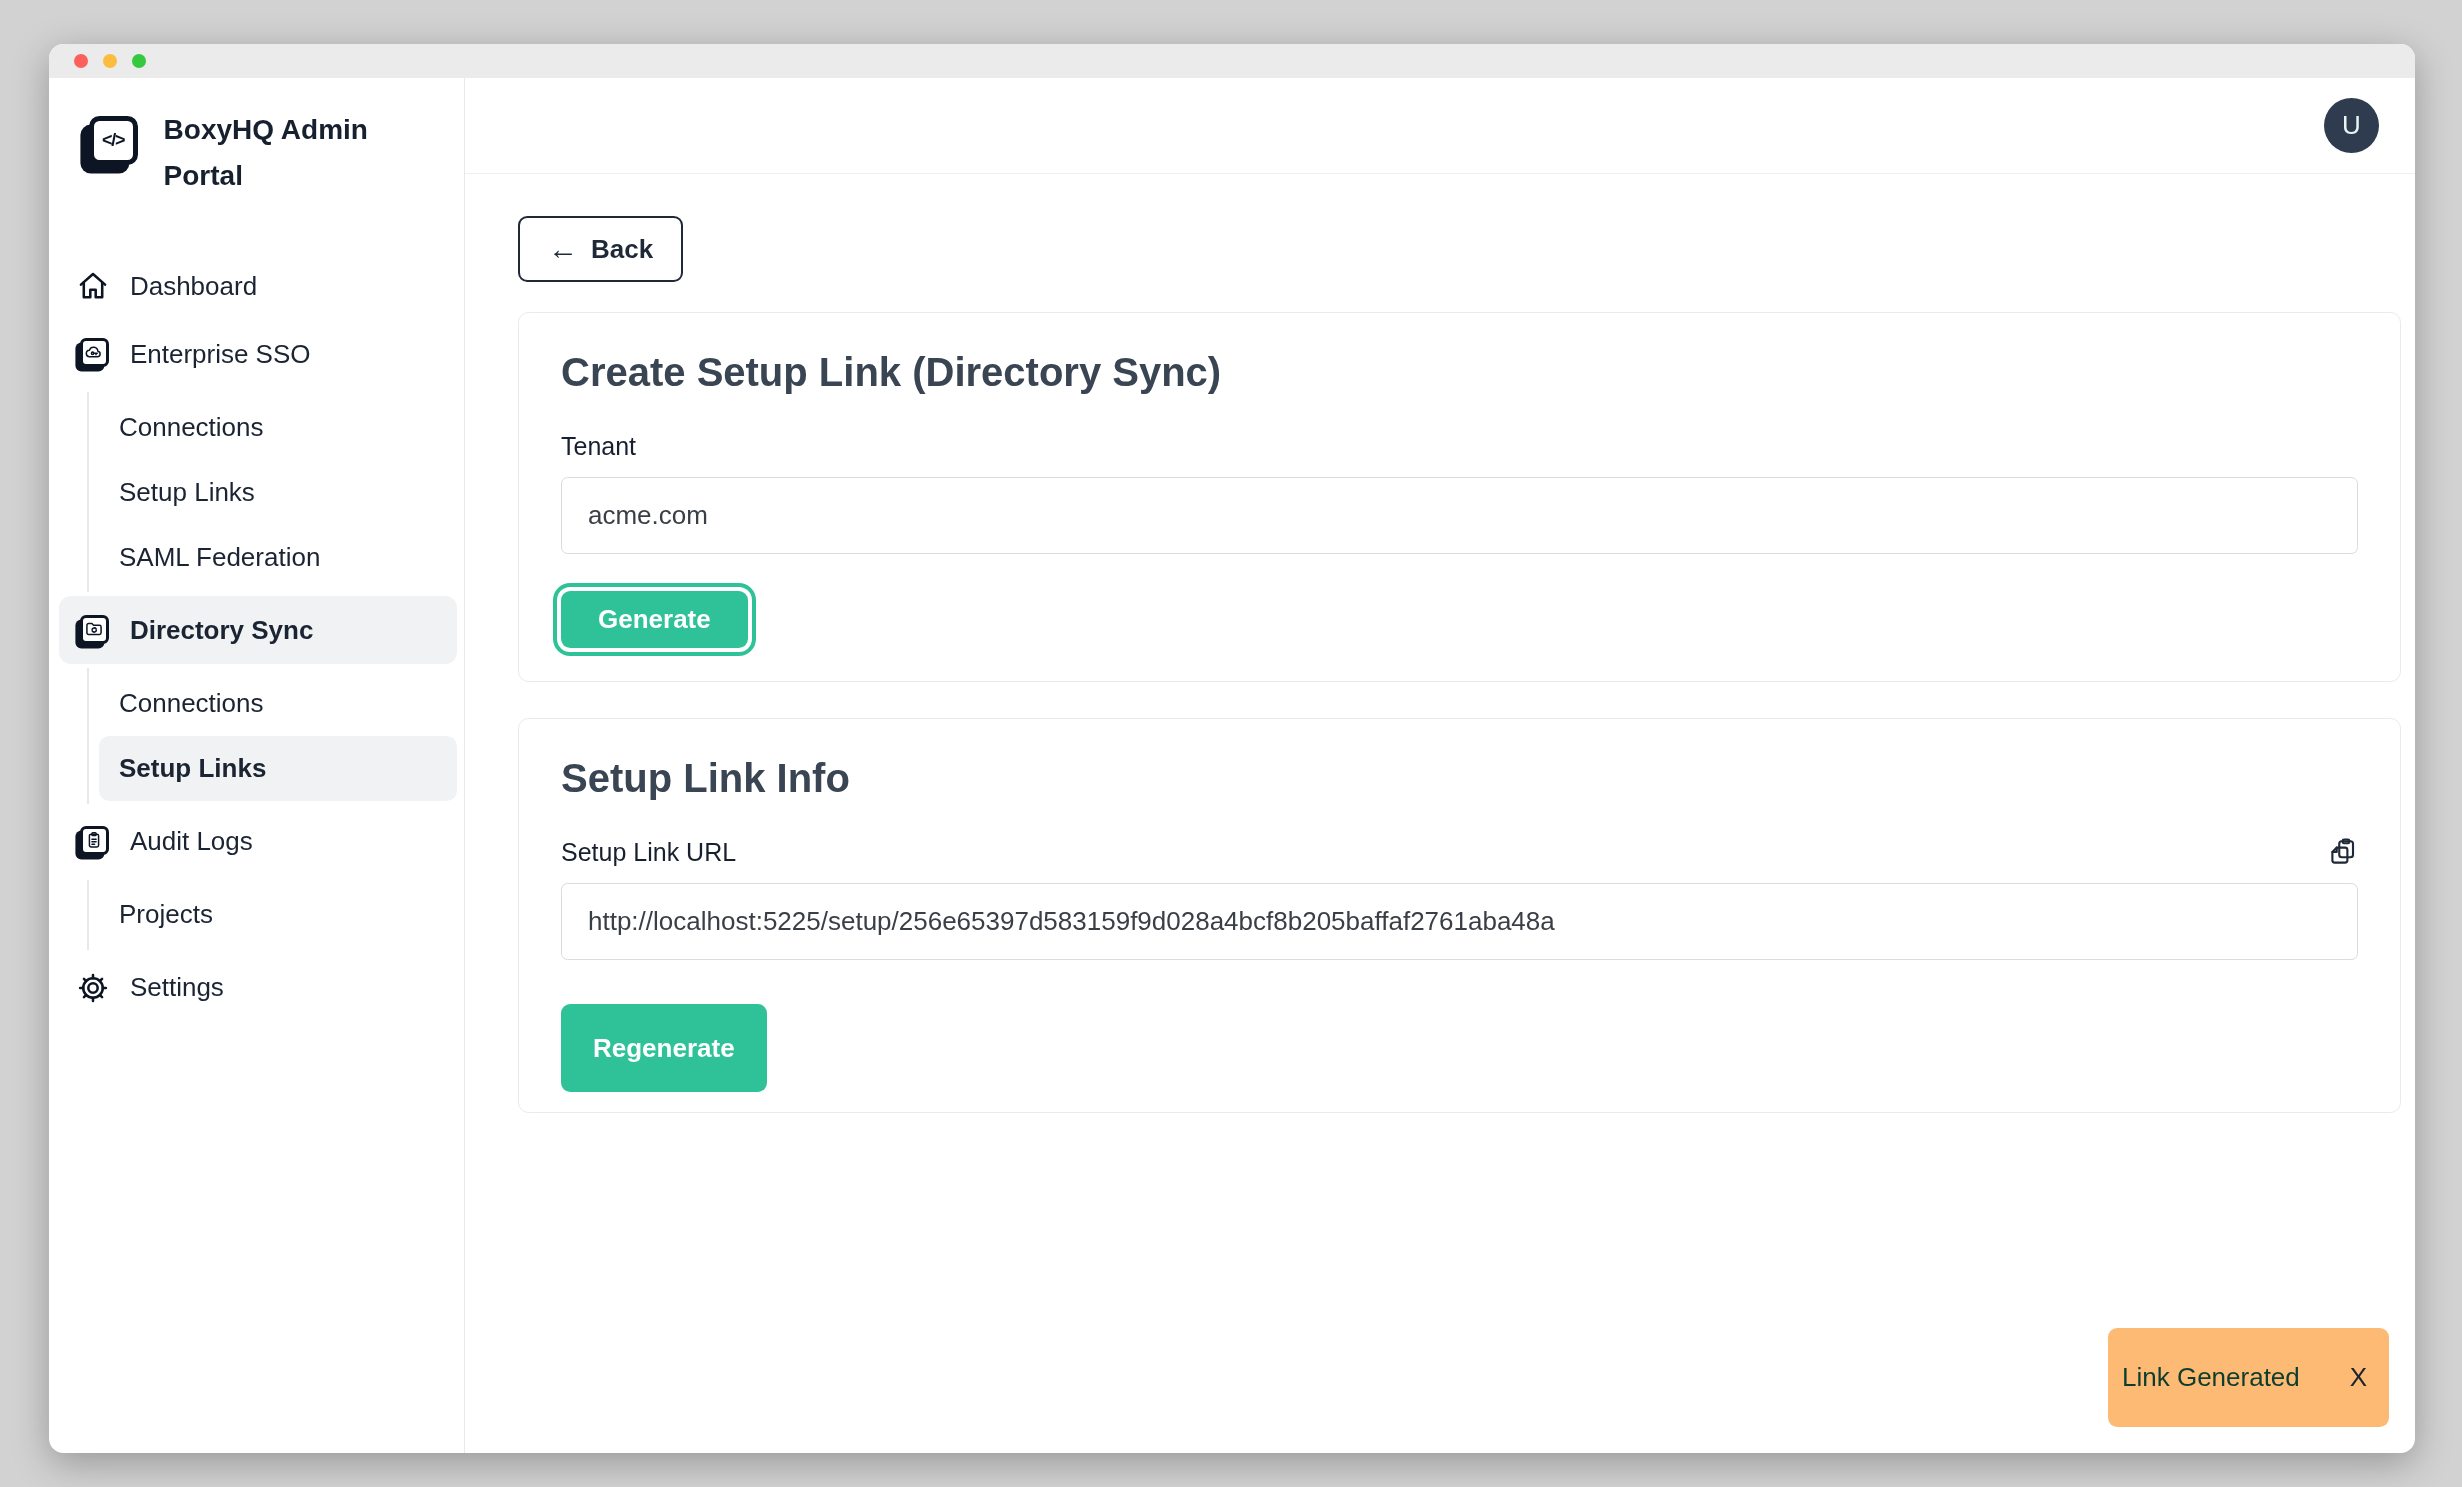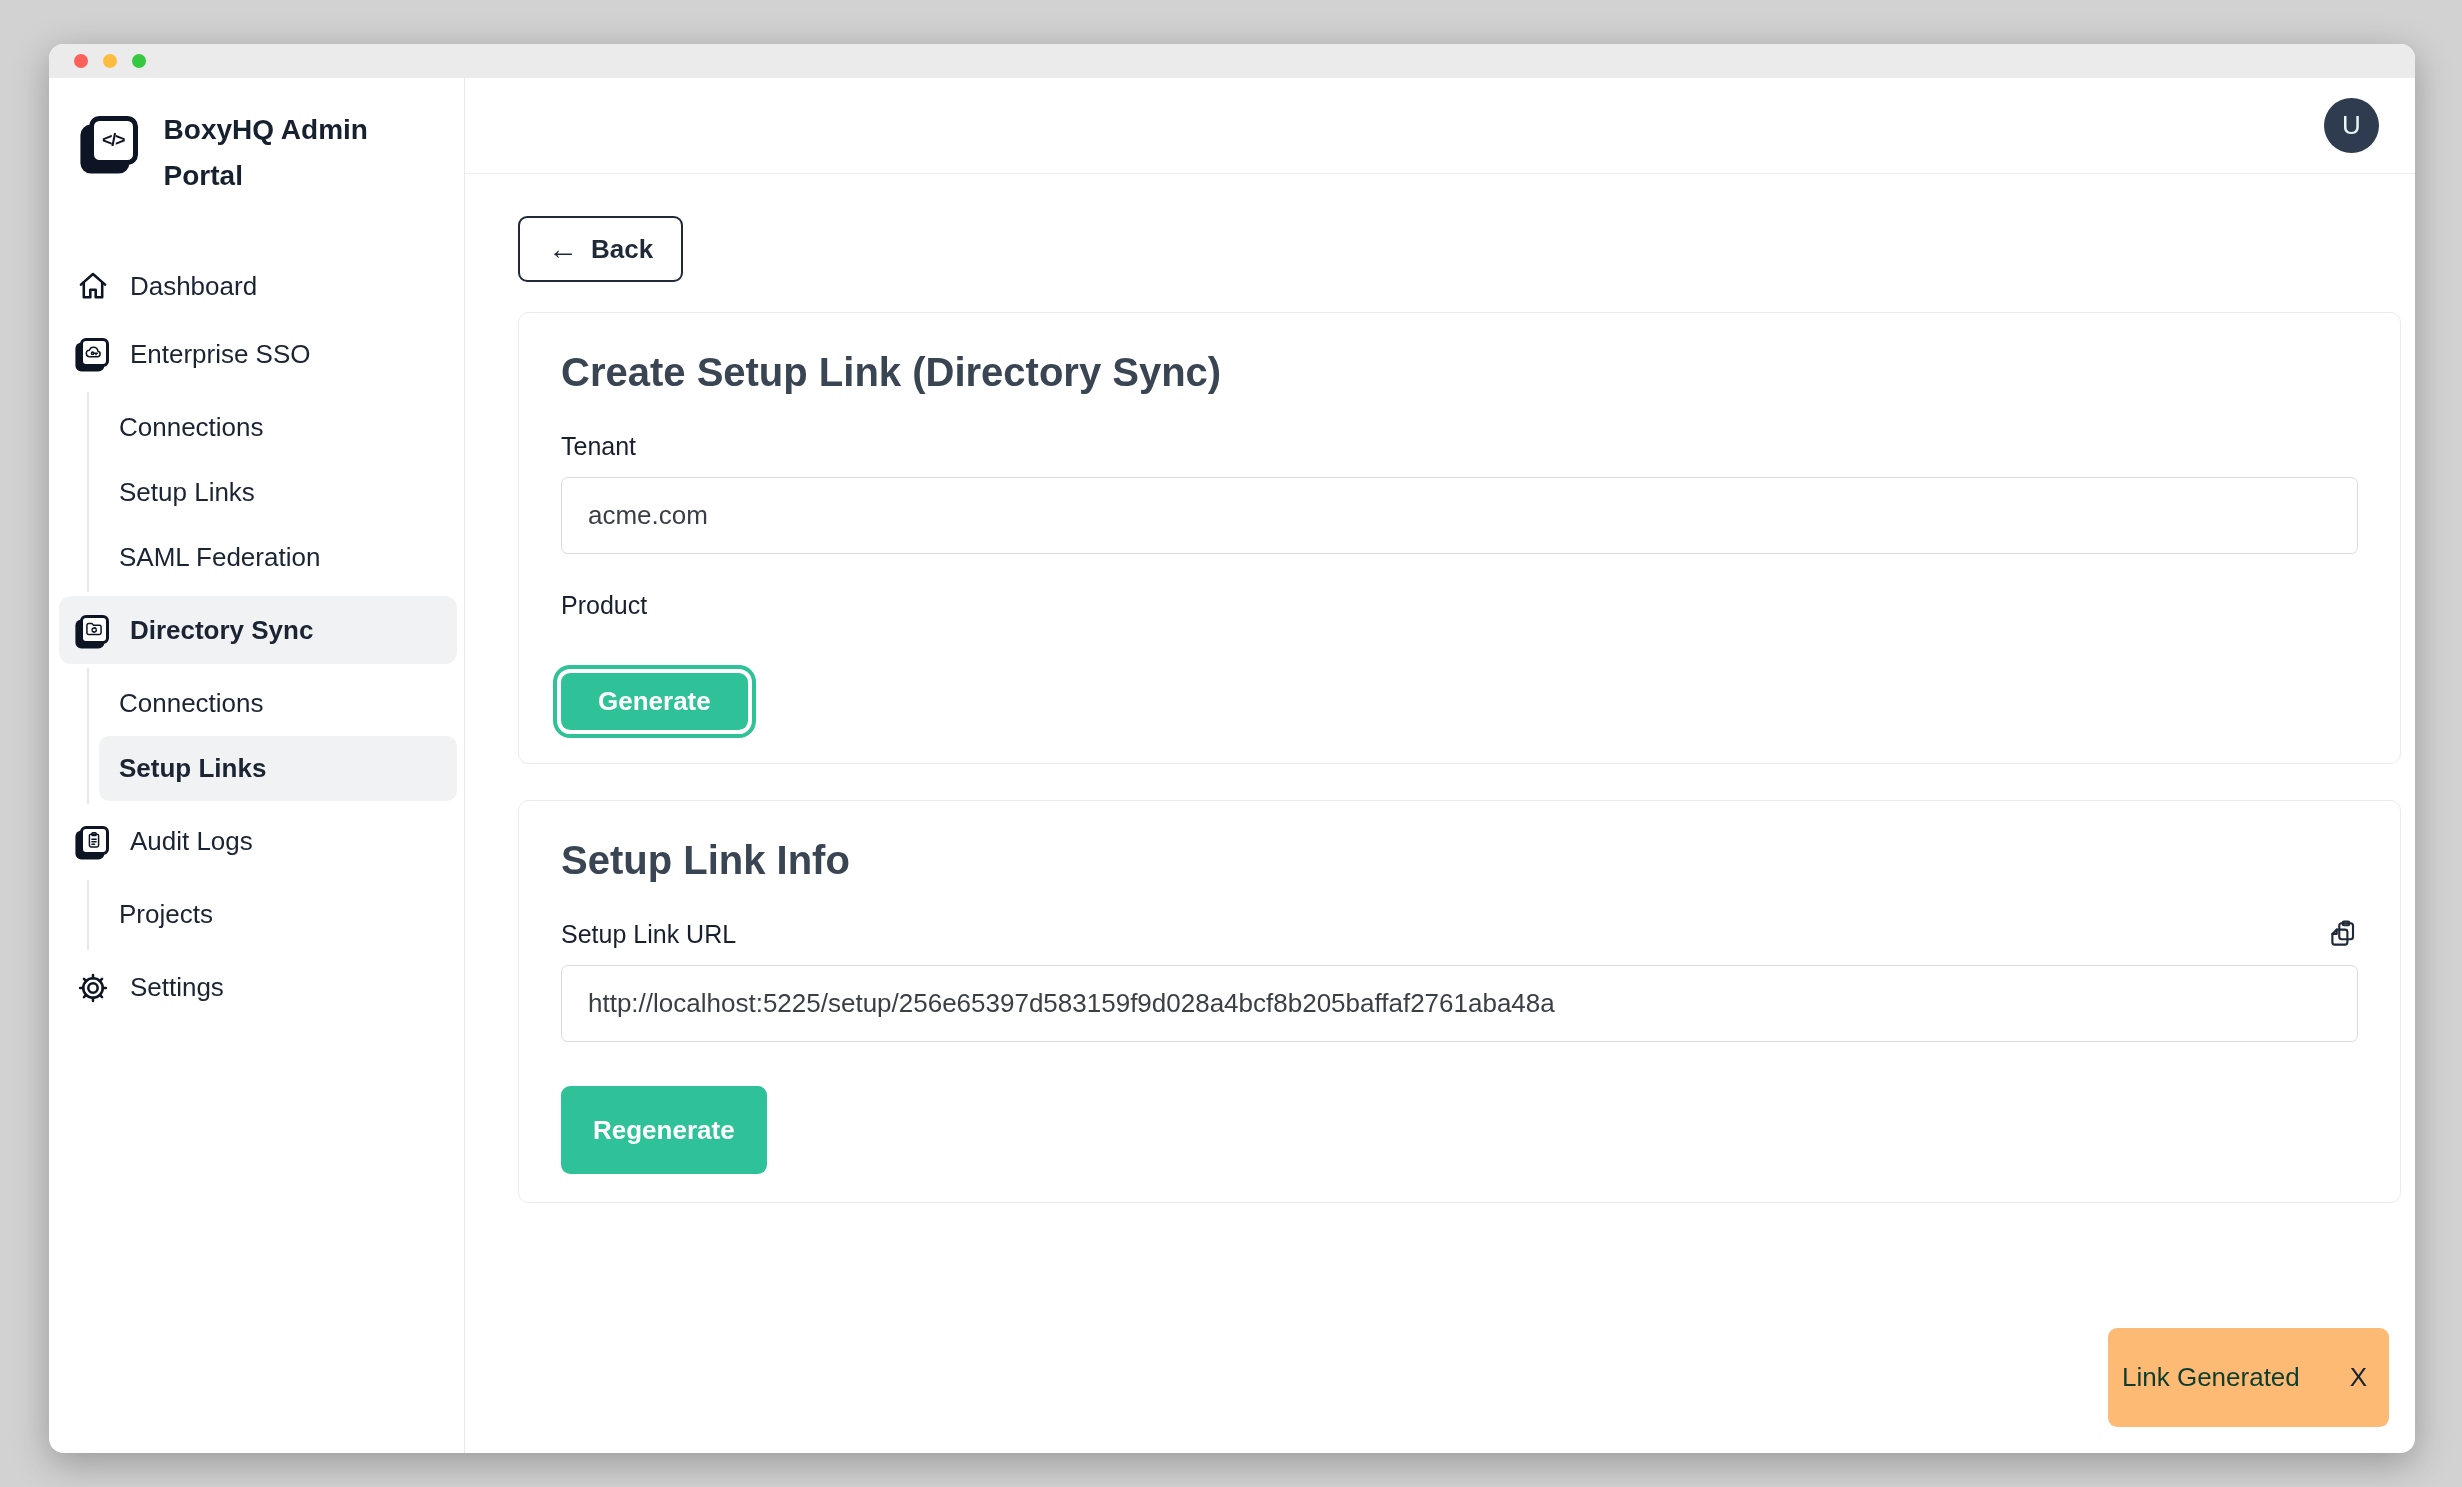--- a/index.html
+++ b/index.html
@@ -93,21 +93,21 @@
     font-size:26px; font-weight:600; color:#1f2937;
     font-family:inherit; cursor:pointer;
   }
   .back-arrow { font-size:30px; line-height:1; }
 
   .card {
     border:1.3px solid #e9eaec; border-radius:10.5px; background:#fff;
     padding:37px 42px 33px;
   }
   .card-create { margin-top:30px; }
-  .card-info { margin-top:36px; padding-bottom:28px; }
+  .card-info { margin-top:36px; padding-bottom:20px; }
   .card-title { font-size:40px; font-weight:700; color:#3a4553; }
 
   .field-label { font-size:25px; font-weight:500; color:#18202f; margin:37px 0 16px; }
   .text-input {
     display:block; width:100%; height:77px;
     border:1.3px solid #d9dbde; border-radius:6.6px;
     padding:0 26px; font-size:26px; color:#3a3f46;
     background:#fff; font-family:inherit; outline:none;margin-top:8px;
   }
   .btn {
@@ -246,21 +246,20 @@
           <span>Back</span>
         </button>
 
         
         <section class="card card-create">
           <h2 class="card-title">Create Setup Link (Directory Sync)</h2>
 
           <div class="field-label">Tenant</div>
           <input class="text-input" type="text" value="acme.com" style="">
 
-          <div class="field-label">Product</div>
 
           <button class="btn btn-generate">Generate</button>
         </section>
 
         
         <section class="card card-info">
           <h2 class="card-title">Setup Link Info</h2>
 
           <div class="url-row">
             <div class="field-label">Setup Link URL</div>

